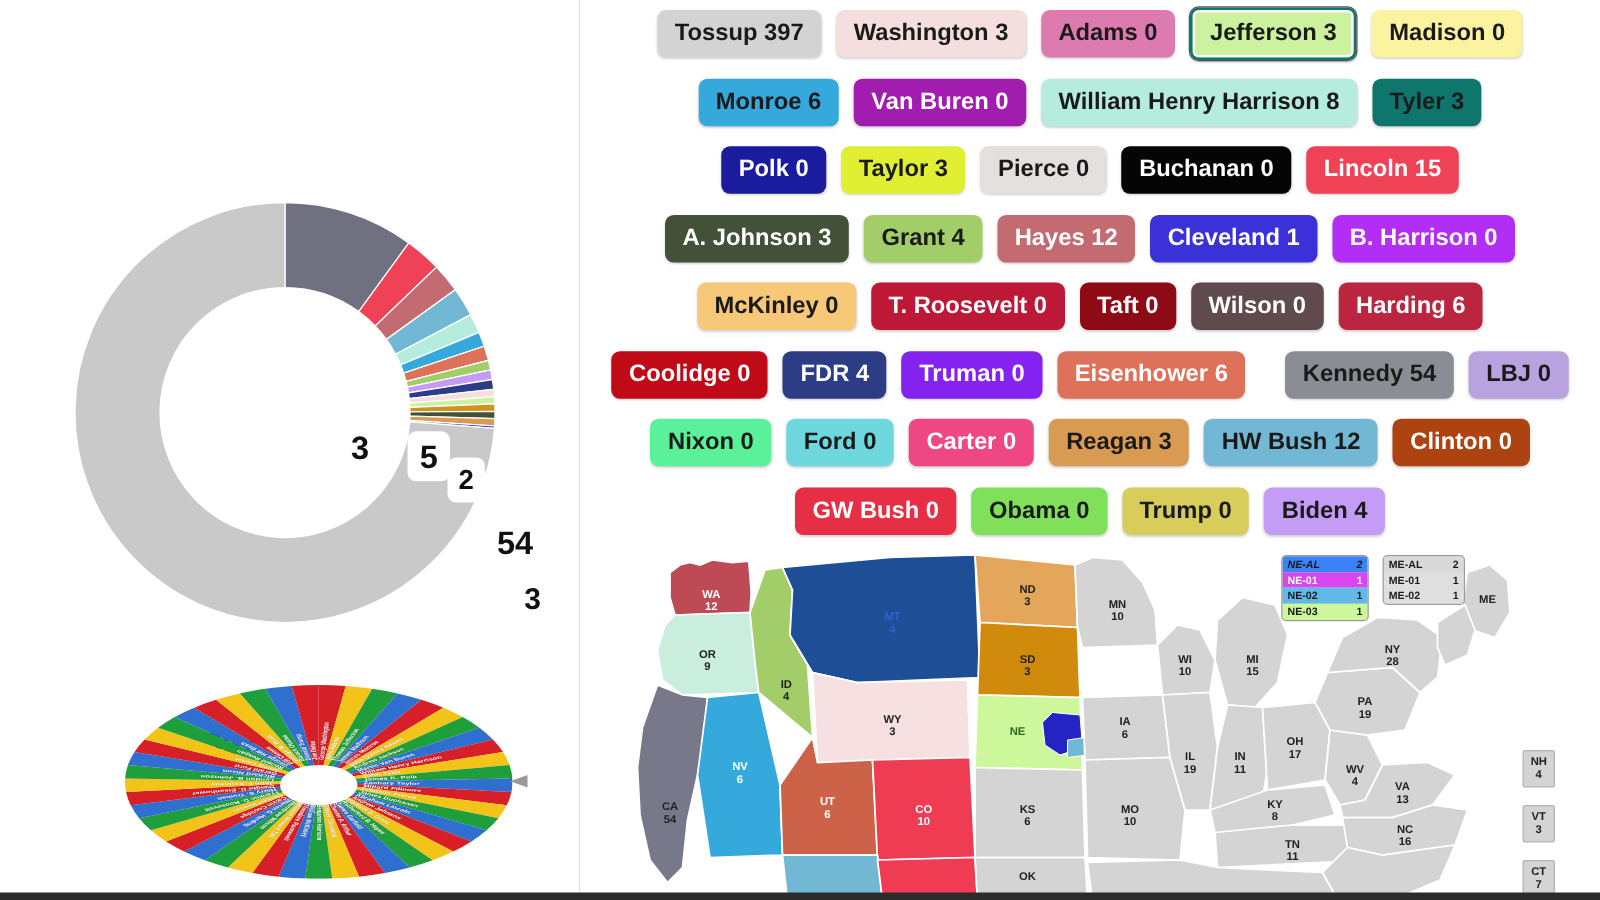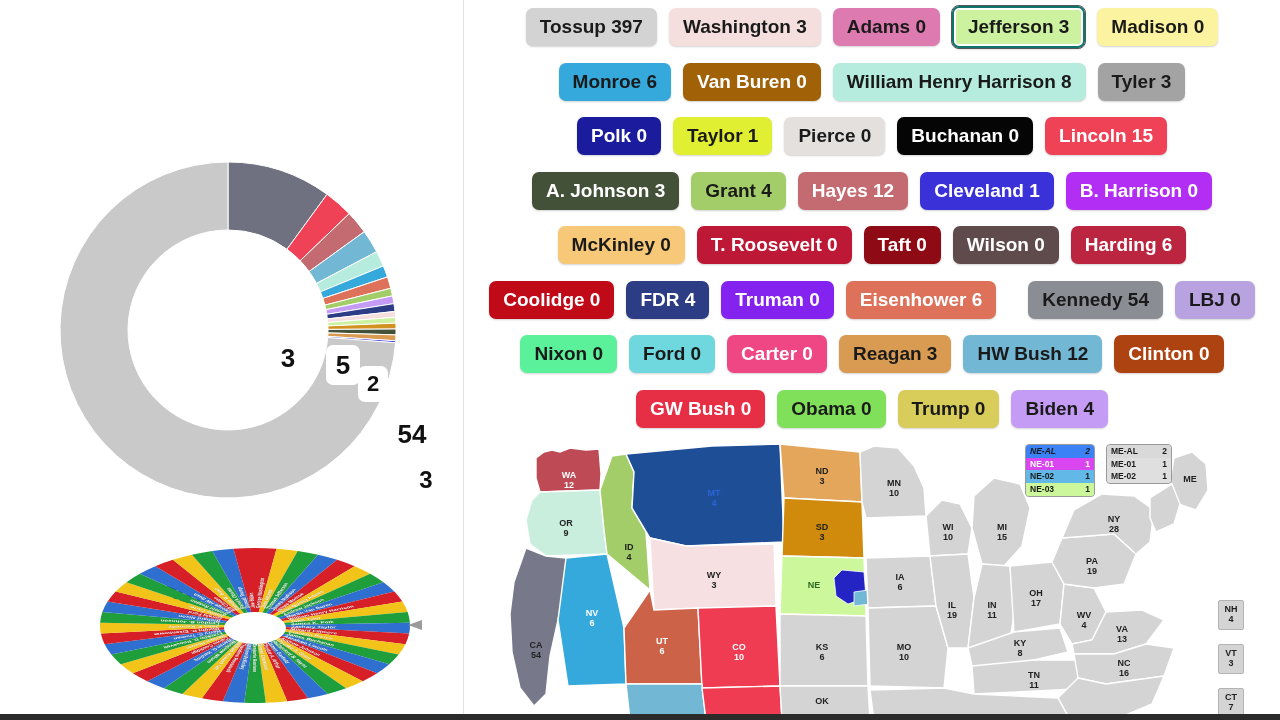--- a/index.html
+++ b/index.html
@@ -277,27 +277,27 @@
     <div class="btn-rows" id="btn-rows">
         <div class="btn-row">
           <button class="pbtn" style="background: rgb(211, 211, 211); color: rgb(26, 26, 26);">Tossup 397</button>
           <button class="pbtn" style="background: rgb(244, 222, 222); color: rgb(26, 26, 26);">Washington 3</button>
           <button class="pbtn" style="background: rgb(221, 123, 176); color: rgb(26, 26, 26);">Adams 0</button>
           <button class="pbtn selected" style="background: rgb(204, 242, 160); color: rgb(26, 26, 26);">Jefferson 3</button>
           <button class="pbtn" style="background: rgb(251, 243, 160); color: rgb(26, 26, 26);">Madison 0</button>
         </div>
         <div class="btn-row">
           <button class="pbtn" style="background: rgb(53, 168, 220); color: rgb(26, 26, 26);">Monroe 6</button>
-          <button class="pbtn" style="background: #a16207; color: rgb(255, 255, 255);">Van Buren 0</button>
+          <button class="pbtn" style="background: #a21caf; color: rgb(255, 255, 255);">Van Buren 0</button>
           <button class="pbtn" style="background: rgb(181, 236, 221); color: rgb(26, 26, 26);">William Henry Harrison 8</button>
-          <button class="pbtn" style="background: #a3a3a3; color: rgb(26, 26, 26);">Tyler 3</button>
+          <button class="pbtn" style="background: #0f766e; color: rgb(26, 26, 26);">Tyler 3</button>
         </div>
         <div class="btn-row">
           <button class="pbtn" style="background: rgb(27, 27, 158); color: rgb(255, 255, 255);">Polk 0</button>
-          <button class="pbtn" style="background: rgb(225, 239, 51); color: rgb(26, 26, 26);">Taylor 1</button>
+          <button class="pbtn" style="background: rgb(225, 239, 51); color: rgb(26, 26, 26);">Taylor 3</button>
           <button class="pbtn" style="background: rgb(227, 224, 222); color: rgb(26, 26, 26);">Pierce 0</button>
           <button class="pbtn" style="background: rgb(5, 5, 5); color: rgb(255, 255, 255);">Buchanan 0</button>
           <button class="pbtn" style="background: rgb(240, 66, 87); color: rgb(255, 255, 255);">Lincoln 15</button>
         </div>
         <div class="btn-row">
           <button class="pbtn" style="background: rgb(67, 81, 57); color: rgb(255, 255, 255);">A. Johnson 3</button>
           <button class="pbtn" style="background: rgb(162, 205, 104); color: rgb(26, 26, 26);">Grant 4</button>
           <button class="pbtn" style="background: rgb(196, 106, 113); color: rgb(255, 255, 255);">Hayes 12</button>
           <button class="pbtn" style="background: rgb(58, 50, 216); color: rgb(255, 255, 255);">Cleveland 1</button>
           <button class="pbtn" style="background: rgb(178, 46, 245); color: rgb(255, 255, 255);">B. Harrison 0</button>

